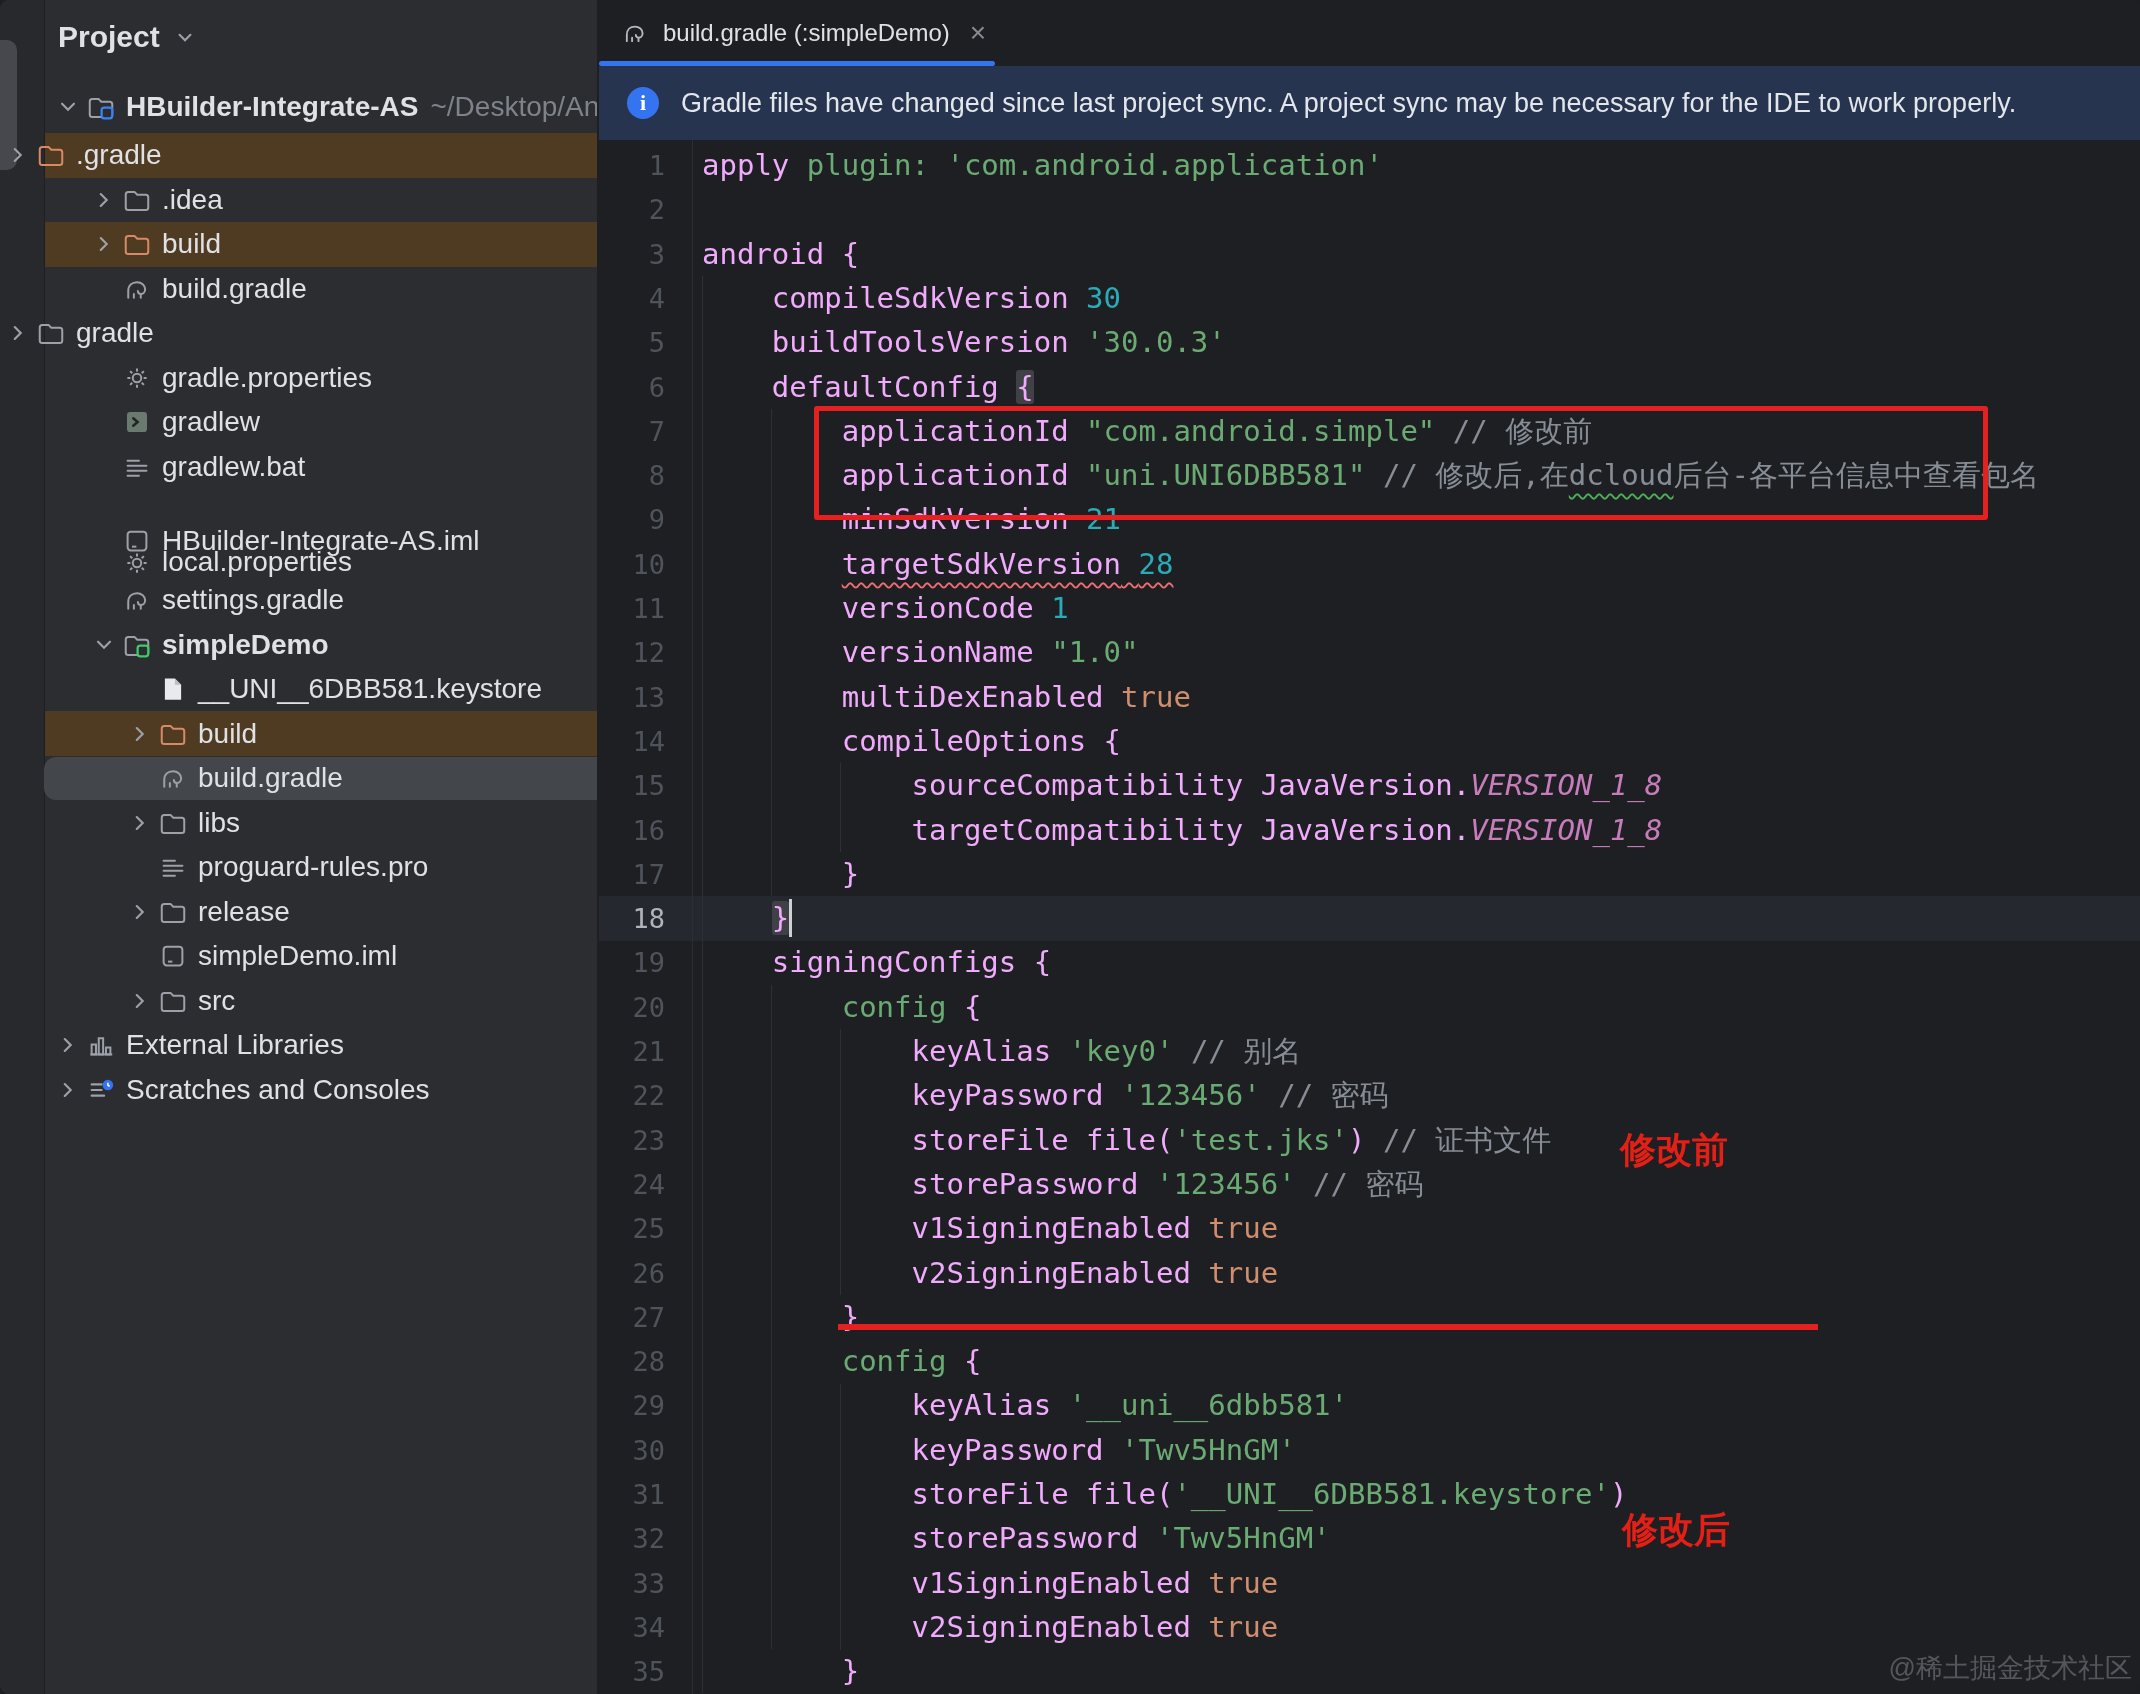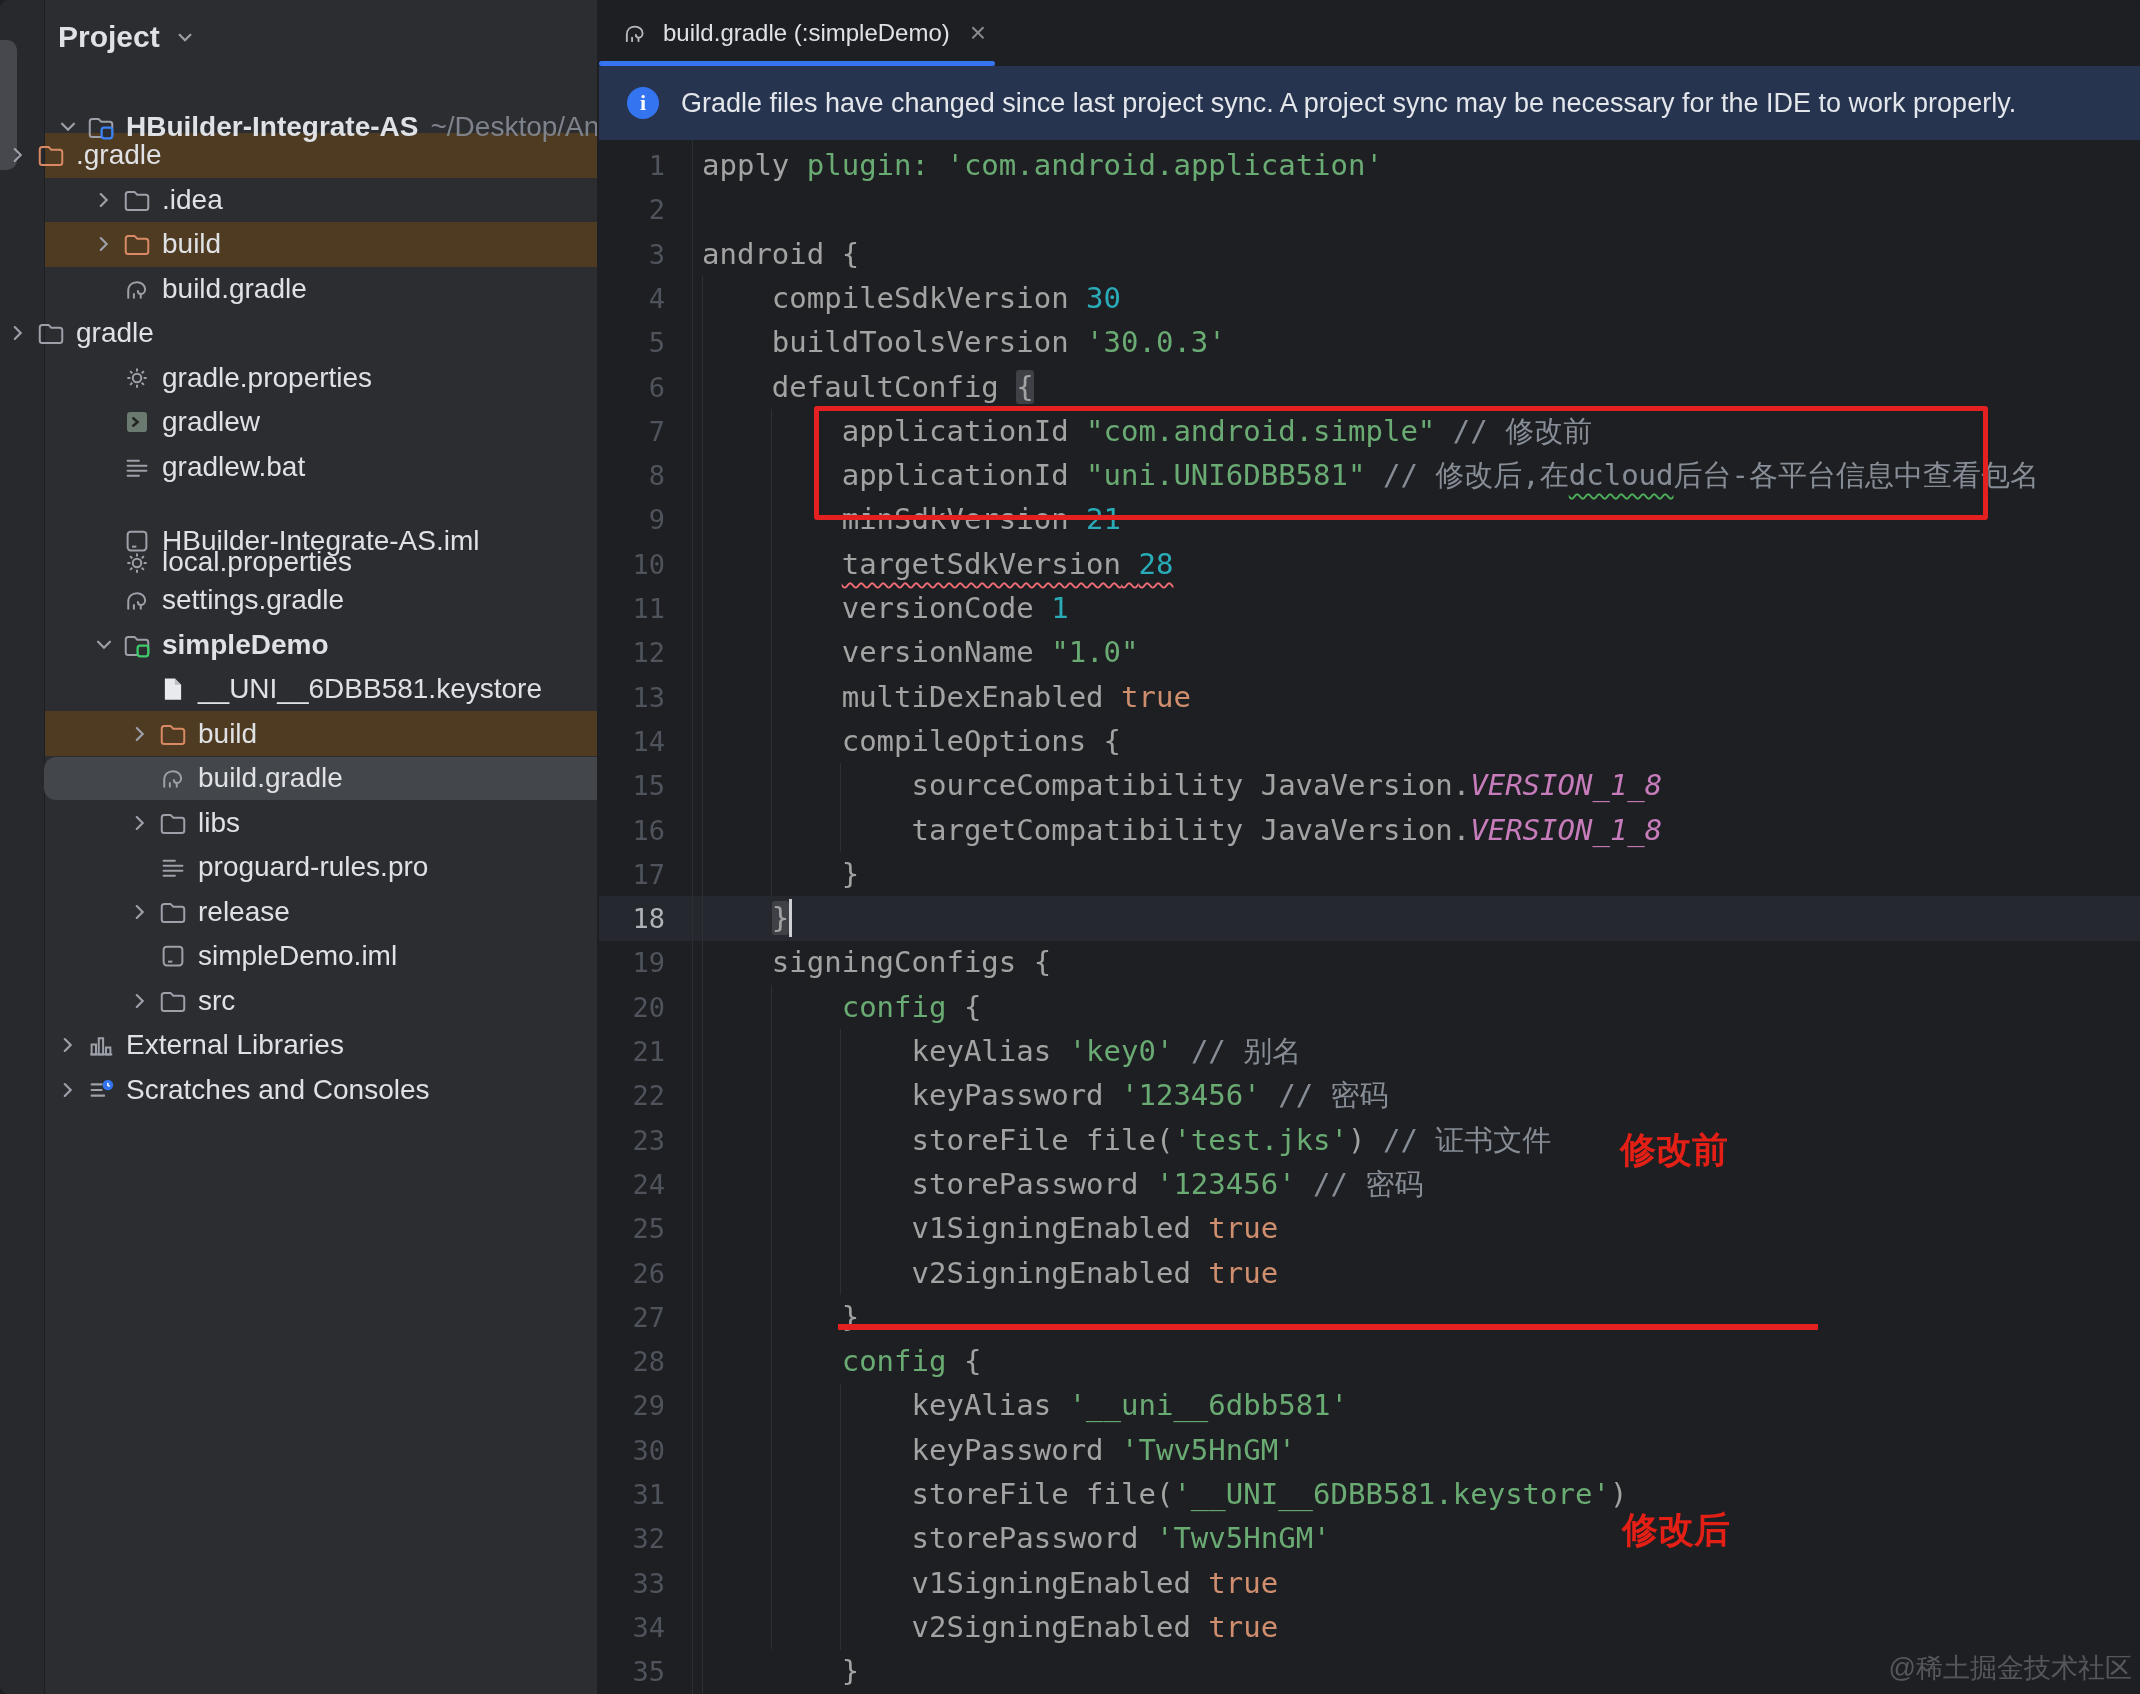--- a/index.html
+++ b/index.html
@@ -33,21 +33,21 @@
   #banner .msg{font-size:27px;color:#e3e6ea;}
   #code-area{position:absolute;left:0;top:140px;right:0;height:1554px;overflow:hidden;}
   #cur-line{position:absolute;left:0;right:0;top:756px;height:45px;background:#25282f;}
   .vline{position:absolute;width:1px;background:#2d3035;}
   #gutter-sep{position:absolute;left:93px;top:0;bottom:0;width:1px;background:#2b2e33;}
   .code-line{position:absolute;left:0;right:0;height:45px;font-family:"DejaVu Sans Mono","Liberation Mono",monospace;
              font-size:29px;line-height:45px;white-space:pre;}
   .code-line .ln{position:absolute;left:0;width:66px;text-align:right;color:#4e535c;font-size:27px;}
   .code-line.cur .ln{color:#b0b3b8;}
   .code-line .ct{position:absolute;left:103px;}
-  .tk.w{color:#a3a3a3;} .tk.g{color:#6aab73;} .tk.n{color:#2aacb8;} .tk.o{color:#cf8e6d;}
+  .tk.w{color:#f0abfc;} .tk.g{color:#6aab73;} .tk.n{color:#2aacb8;} .tk.o{color:#cf8e6d;}
   .tk.p{color:#c77dbb;font-style:italic;} .tk.c{color:#878d96;}
   .tk.bh{background:#3f4147;border-radius:3px;}
   .tk.wr{text-decoration:underline wavy #f06d75 2px;text-underline-offset:8px;}
   .tk.wg{text-decoration:underline wavy #4daf5a 2px;text-underline-offset:8px;}
   #caret{position:absolute;left:190px;top:759px;width:3px;height:38px;background:#ced0d6;}
   
   #red-box{position:absolute;left:215px;top:266px;width:1164px;height:104px;border:5px solid #e42020;border-radius:3px;}
   #red-line{position:absolute;left:239px;top:1184px;width:980px;height:6px;background:#e42020;}
   .red-label{position:absolute;font-size:36px;font-weight:600;color:#e41f16;}
   #lbl-before{left:1021px;top:986px;} #lbl-after{left:1023px;top:1366px;}
@@ -65,21 +65,21 @@
     </div>
     <div id="proj-header">
       <span class="title">Project</span>
       <span>
         <svg width="26" height="26" viewBox="0 0 24 24">
             <path d="M7 10l5 5 5-5" fill="none" stroke="#9da0a8" stroke-width="2" stroke-linecap="round"></path>
           </svg>
       </span>
     </div>
     <div id="project-tree">
-        <div class="tree-row bold" style="top: 104px; padding-left: 50px;">
+        <div class="tree-row bold" style="top: 84px; padding-left: 50px;">
           <span class="slot">
             <svg width="26" height="26" viewBox="0 0 24 24">
               <path d="M6.5 9l5.5 5.5L17.5 9" fill="none" stroke="#9da0a8" stroke-width="2" stroke-linecap="round"></path>
             </svg>
           </span>
           <span class="ic">
             <svg width="30" height="30" viewBox="0 0 24 24">
               <path d="M3 7.5q0-2 2-2h5l2.2 2.3H19q2 0 2 2V18q0 2-2 2H5q-2 0-2-2z" fill="none" stroke="#9da0a8" stroke-width="1.6"></path>
               <rect x="12.5" y="12.5" width="8.5" height="8.5" rx="2" fill="#2b2d30" stroke="#3b82f6" stroke-width="1.8"></rect>
             </svg>

